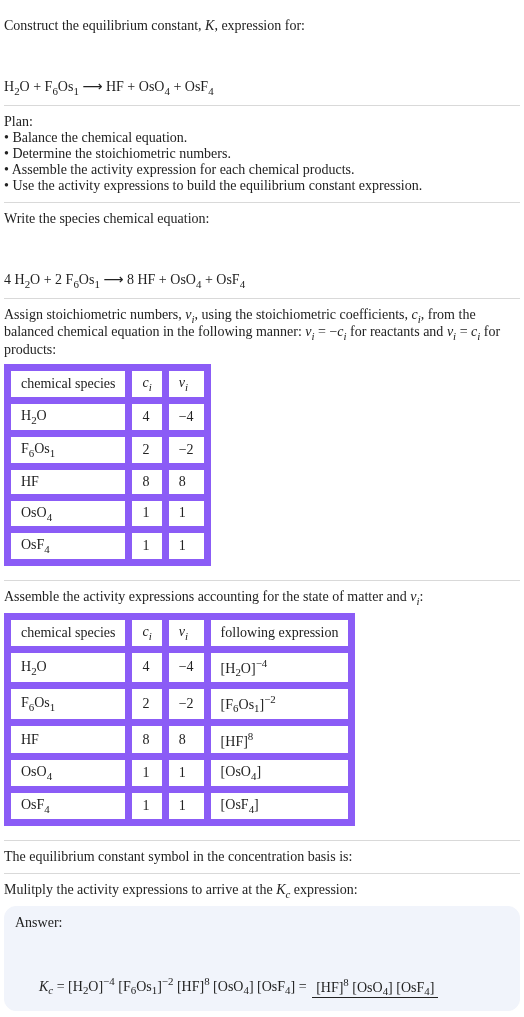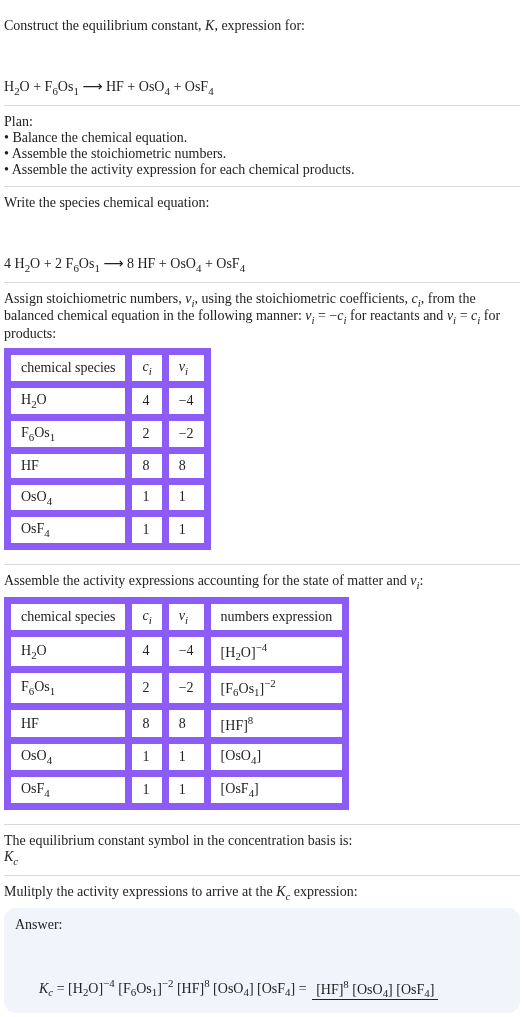--- a/index.html
+++ b/index.html
@@ -66,22 +66,23 @@
       <span><span>OsO</span><sub>4</sub></span>
       <span> + </span>
       <span><span>OsF</span><sub>4</sub></span>
     </div>
   </div>
   <div class="hr"></div>
 
   <div class="section">
     <div>Plan:</div>
     <div>• Balance the chemical equation.</div>
-    <div>• Assemble the stoichiometric numbers.</div>
+    <div>• Determine the stoichiometric numbers.</div>
     <div>• Assemble the activity expression for each chemical products.</div>
+    <div>• Use the activity expressions to build the equilibrium constant expression.</div>
   </div>
   <div class="hr"></div>
 
   <div class="section">
     <div>Write the species chemical equation:</div>
     <div class="eq">
       <span>4 </span><span><span>H</span><sub>2</sub><span>O</span></span>
       <span> + </span>
       <span>2 </span><span><span>F</span><sub>6</sub><span>Os</span><sub>1</sub></span>
       <span> ⟶ </span>
@@ -140,21 +141,21 @@
     <div>
       <span>Assemble the activity expressions accounting for the state of matter and </span><span class="italic">ν</span><sub class="italic">i</sub><span>:</span>
     </div>
 
     <table class="data">
       <tbody>
           <tr>
         <th>chemical species</th>
         <th><span class="italic">c</span><sub class="italic">i</sub></th>
         <th><span class="italic">ν</span><sub class="italic">i</sub></th>
-        <th>numbers expression</th>
+        <th>following expression</th>
       </tr>
       <tr>
         <td><span>H</span><sub>2</sub><span>O</span></td>
         <td>4</td>
         <td>−4</td>
         <td><span>[H</span><sub>2</sub><span>O]</span><sup>−4</sup></td>
       </tr>
       <tr>
         <td><span>F</span><sub>6</sub><span>Os</span><sub>1</sub></td>
         <td>2</td>
@@ -179,21 +180,20 @@
         <td>1</td>
         <td><span>[OsF</span><sub>4</sub><span>]</span></td>
       </tr>
     </tbody>
       </table>
   </div>
   <div class="hr"></div>
 
   <div class="section">
     <div>The equilibrium constant symbol in the concentration basis is:</div>
-    <div><span class="italic">K</span><sub class="italic">c</sub></div>
   </div>
   <div class="hr"></div>
 
   <div class="section">
     <div>
       <span>Mulitply the activity expressions to arrive at the </span><span class="italic">K</span><sub class="italic">c</sub><span> expression:</span>
     </div>
 
     <div class="answer-box">
       <div class="answer-label">Answer:</div>

